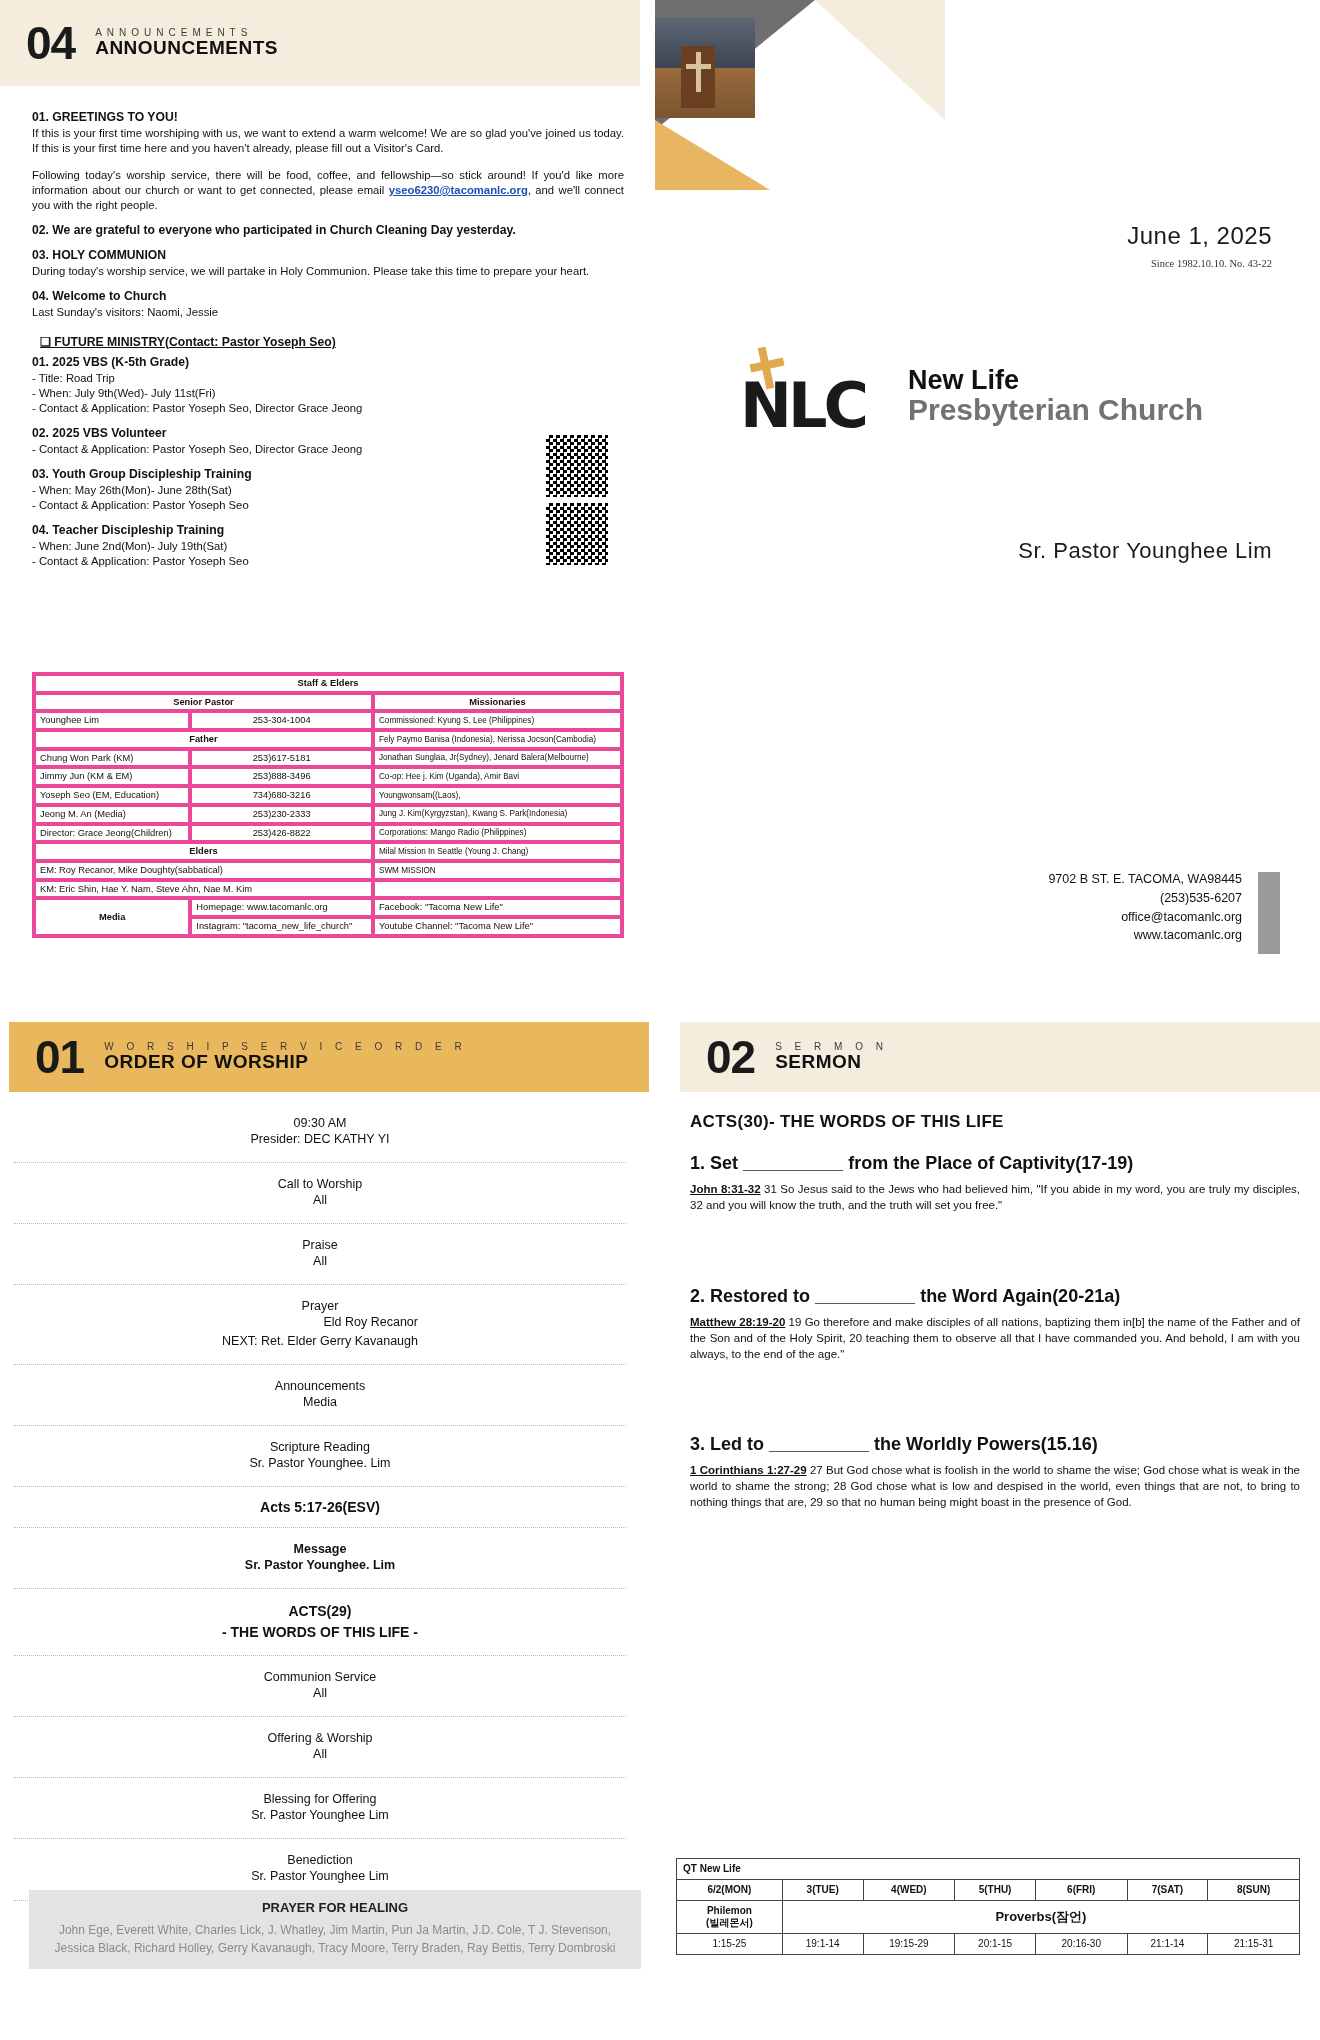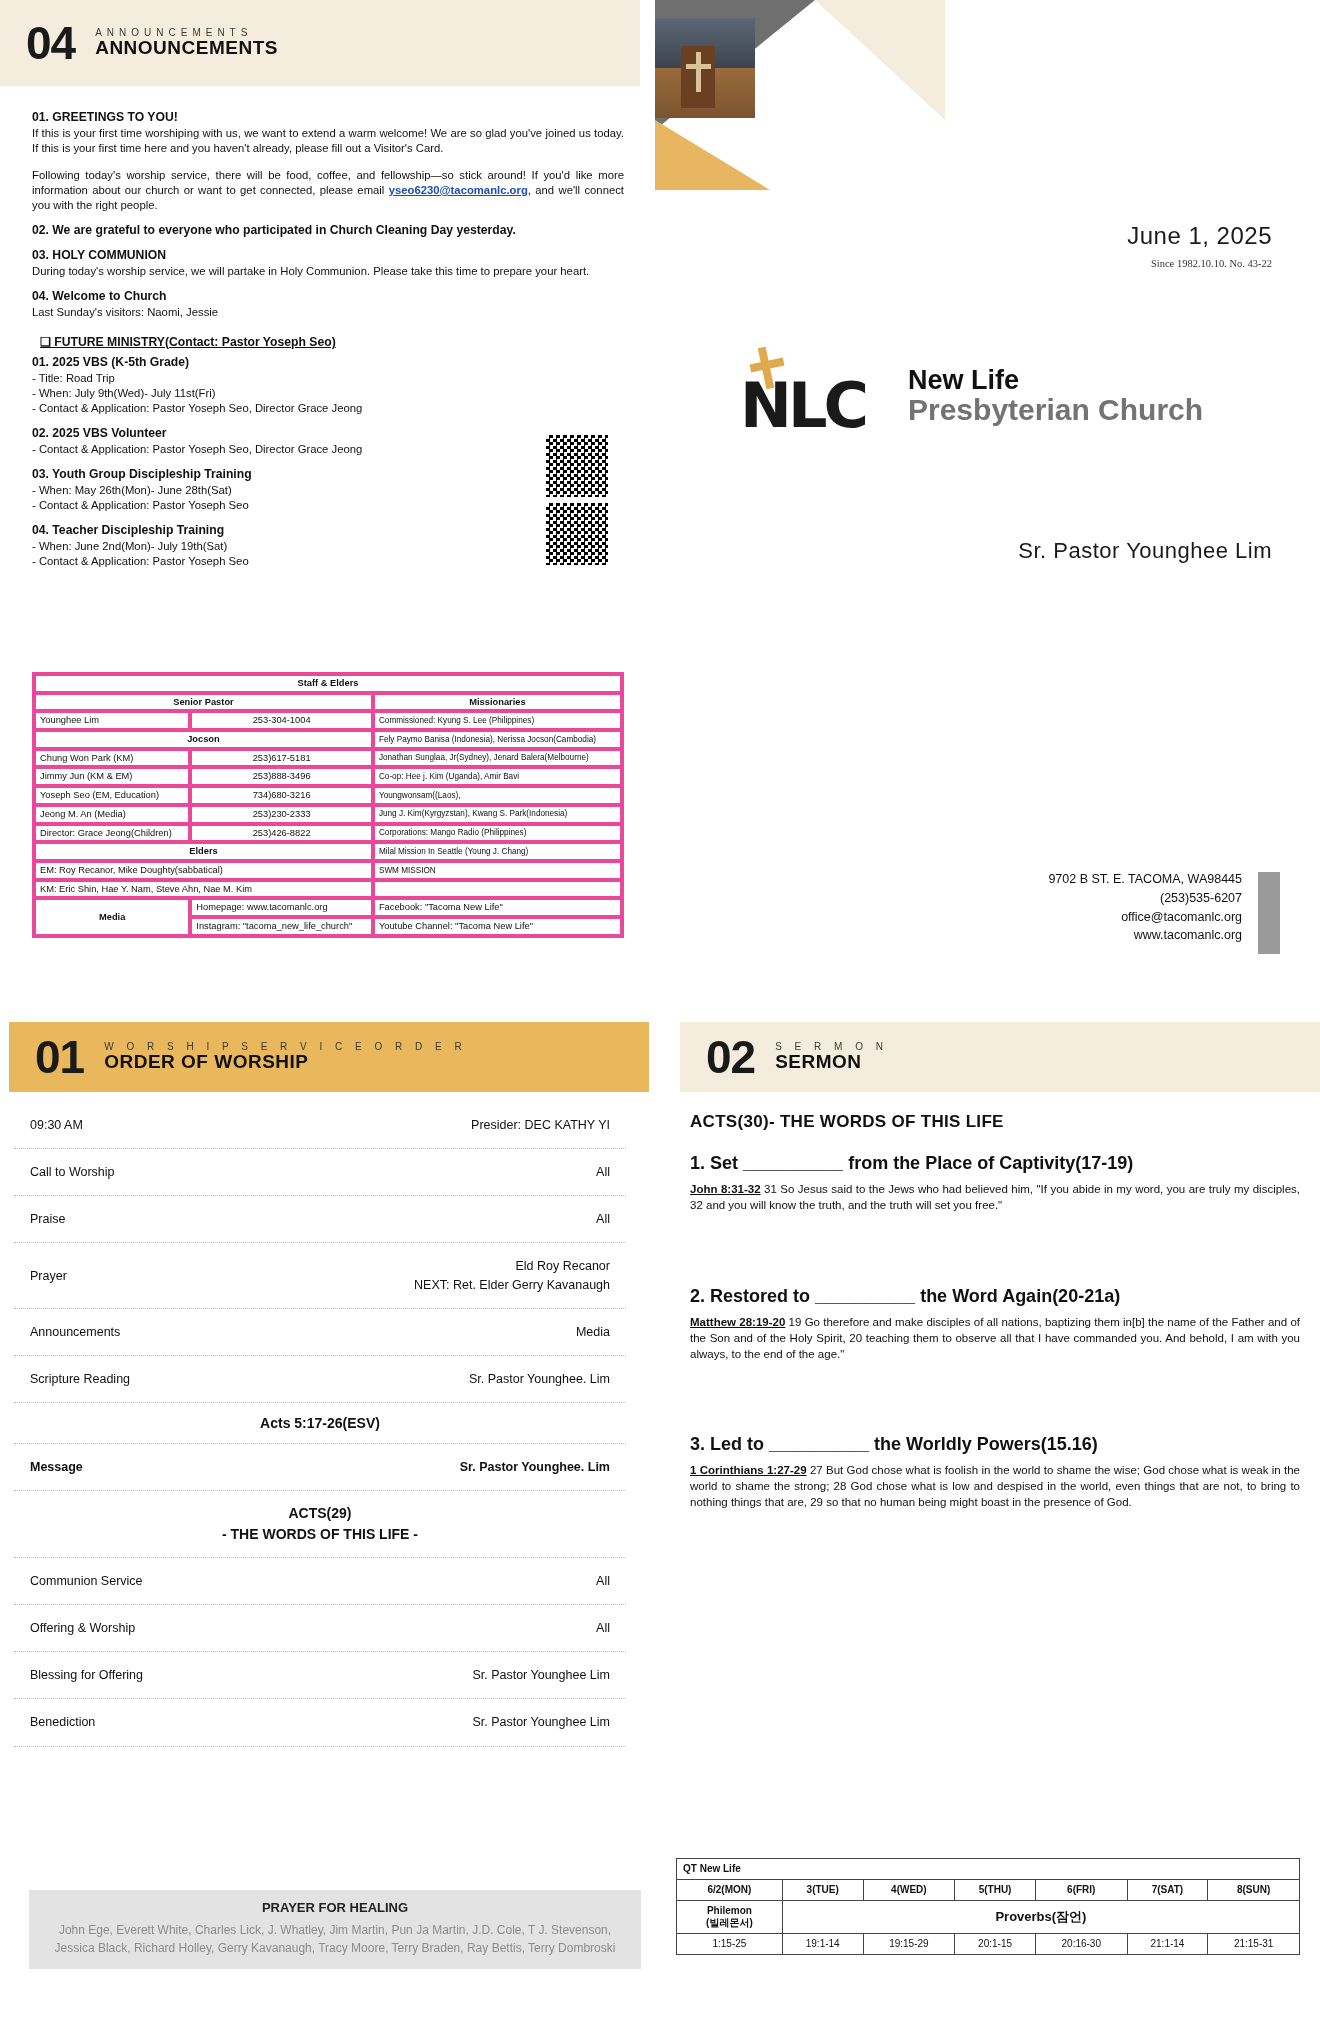--- a/index.html
+++ b/index.html
@@ -68,21 +68,21 @@
 
   #pastor{position:absolute;right:48px;top:538px;font-size:22px;color:#1a1a1a;letter-spacing:.5px;}
 
   #addr{position:absolute;right:78px;top:870px;text-align:right;font-size:12.5px;line-height:1.5;color:#111;}
   #grey-bar{position:absolute;right:40px;top:872px;width:22px;height:82px;background:#9a9a9a;}
 
   
   #ow-band{left:9px;top:1022px;width:640px;height:70px;background:#e9b75c;}
   #ow-list{position:absolute;left:14px;top:1102px;width:612px;font-size:12.5px;}
   .row{display:flex;justify-content:space-between;align-items:center;
-       border-bottom:1px dotted #b9b9b9;padding:14px 16px 14px 16px;}
+       border-bottom:1px dotted #b9b9b9;padding:14px 16px 14px 16px;flex-direction:column;}
   .row .l{color:#111;}
   .row .r{color:#111;text-align:right;line-height:1.45;}
   .row.bold .l,.row.bold .r{font-weight:700;}
   .center-row{text-align:center;font-weight:700;font-size:14px;padding:12px 0;border-bottom:1px dotted #b9b9b9;}
   .center-row.two{line-height:1.5;}
 
   #healing-box{position:absolute;left:29px;top:1890px;width:612px;background:#e3e3e3;padding:10px 12px 12px;box-sizing:border-box;}
   #healing-box .h{text-align:center;font-weight:700;font-size:13px;color:#222;margin-bottom:6px;}
   #healing-box .names{text-align:center;font-size:12px;color:#8b8b8b;line-height:1.5;}
 
@@ -159,21 +159,21 @@
     <tr>
       <td class="hdr" colspan="2">Senior Pastor</td>
       <td class="hdr">Missionaries</td>
     </tr>
     <tr>
       <td>Younghee Lim</td>
       <td class="ctr" style="font-weight:400">253-304-1004</td>
       <td class="tiny">Commissioned: Kyung S. Lee (Philippines)</td>
     </tr>
     <tr>
-      <td class="ctr" colspan="2">Jocson</td>
+      <td class="ctr" colspan="2">Father</td>
       <td class="tiny">Fely Paymo Banisa (Indonesia), Nerissa Jocson(Cambodia)</td>
     </tr>
     <tr>
       <td>Chung Won Park (KM)</td>
       <td class="ctr" style="font-weight:400">253)617-5181</td>
       <td class="tiny">Jonathan Sunglaa, Jr(Sydney), Jenard Balera(Melbourne)</td>
     </tr>
     <tr>
       <td>Jimmy Jun (KM &amp; EM)</td>
       <td class="ctr" style="font-weight:400">253)888-3496</td>

